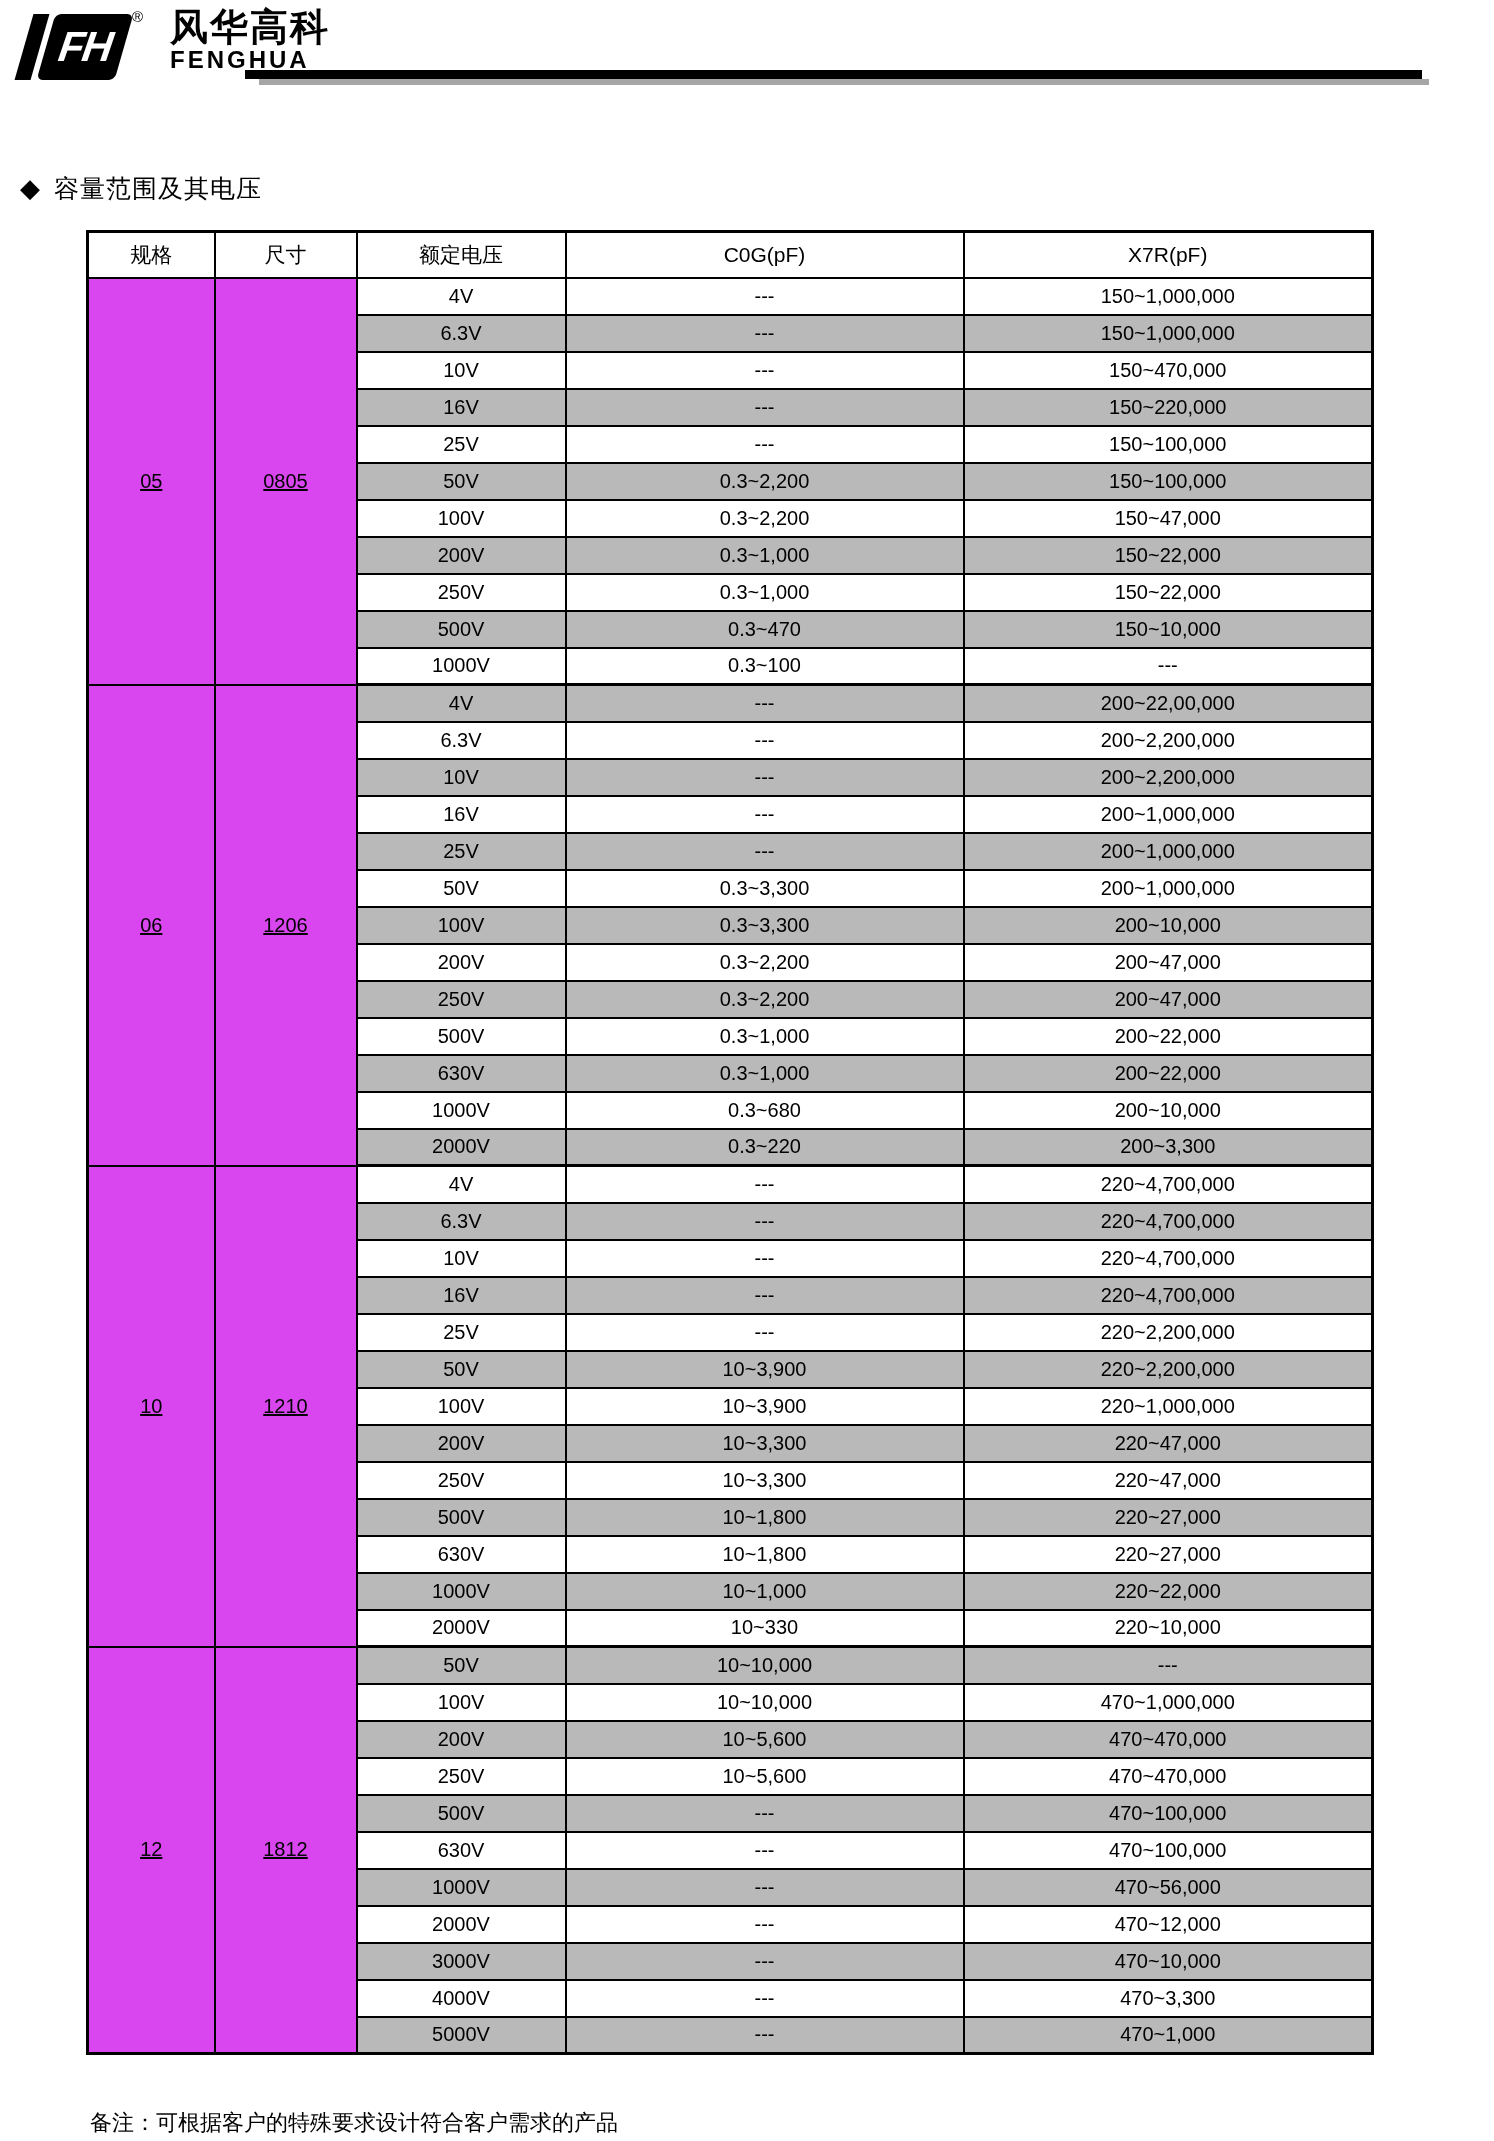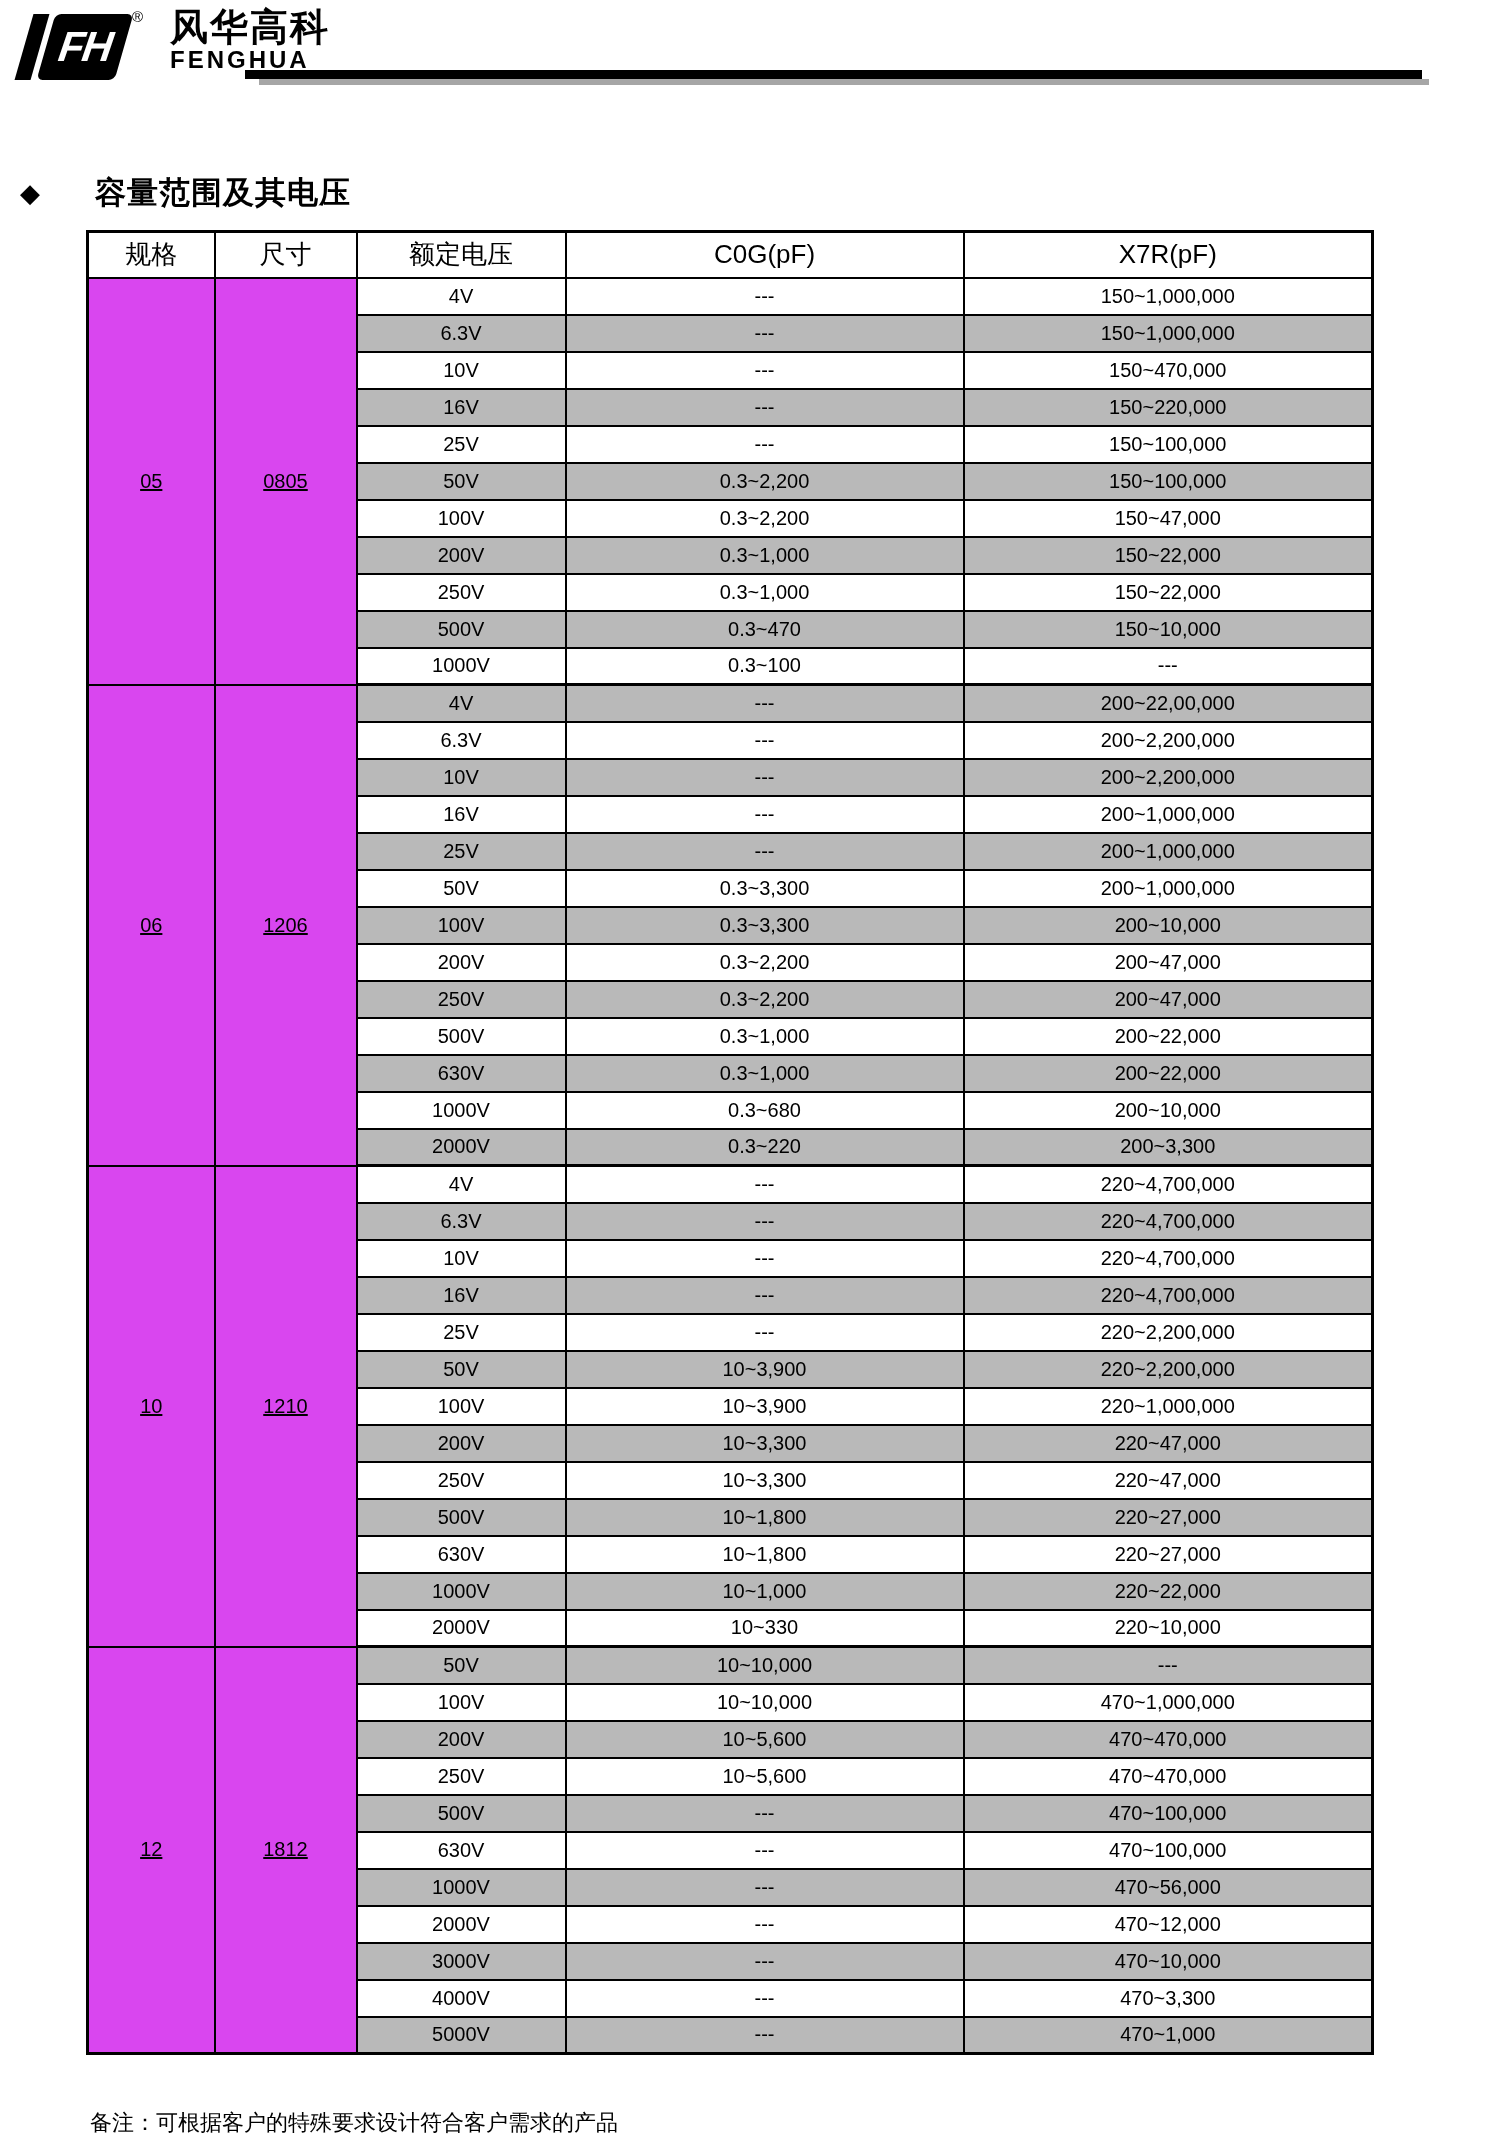--- a/index.html
+++ b/index.html
@@ -32,36 +32,36 @@
   .brand-text { margin-left:40px; line-height:1; }
   .brand-cn { font-size:38px; font-weight:bold; letter-spacing:2px; }
   .brand-en { font-size:24px; font-weight:bold; letter-spacing:3px; margin-top:2px; }
   .doc-title { position:absolute; top:14px; right:104px; font-size:29px; font-weight:bold; }
   .rule-black { position:absolute; left:245px; top:70px; width:1177px; height:9px; background:#000; }
   .rule-gray  { position:absolute; left:259px; top:79px; width:1170px; height:6px; background:#a6a6a6; }
 
   
   .section-title { position:absolute; left:20px; top:172px; display:flex; align-items:center; }
   .diamond-icon { font-size:26px; margin-right:14px; }
-  .section-text { font-size:31px; font-weight:bold; letter-spacing:1px;margin-left:41px; }
+  .section-text { font-size:25px; font-weight:normal; letter-spacing:1px; }
 
   
   .cap-table {
     position:absolute; left:86px; top:230px; width:1285px;
     border-collapse:collapse; table-layout:fixed;
     font-size:20px; text-align:center;
   }
   .cap-table col.c-spec { width:127px; }
   .cap-table col.c-size { width:142px; }
   .cap-table col.c-volt { width:209px; }
   .cap-table col.c-c0g  { width:398px; }
   .cap-table col.c-x7r  { width:409px; }
   .cap-table th, .cap-table td { border:2px solid #000; padding:0; }
   .cap-table { border:3px solid #000; }
-  .cap-table thead th { height:46px; font-weight:normal; font-size:26px; background:#fff; }
+  .cap-table thead th { height:46px; font-weight:normal; font-size:21px; background:#fff; }
   .cap-table tbody td { height:37px; }
   .cap-table td.shade { background:var(--shade,#b9b9b9); }
   .cap-table tr.block-end td { border-bottom-width:3px; }
   .cap-table td.spec-cell, .cap-table td.size-cell { background:#d946ef;text-decoration:underline; }
 
   
   .footnote { position:absolute; left:90px; top:2108px; font-size:22px;text-align:center; }
 </style>
 </head>
 <body>

